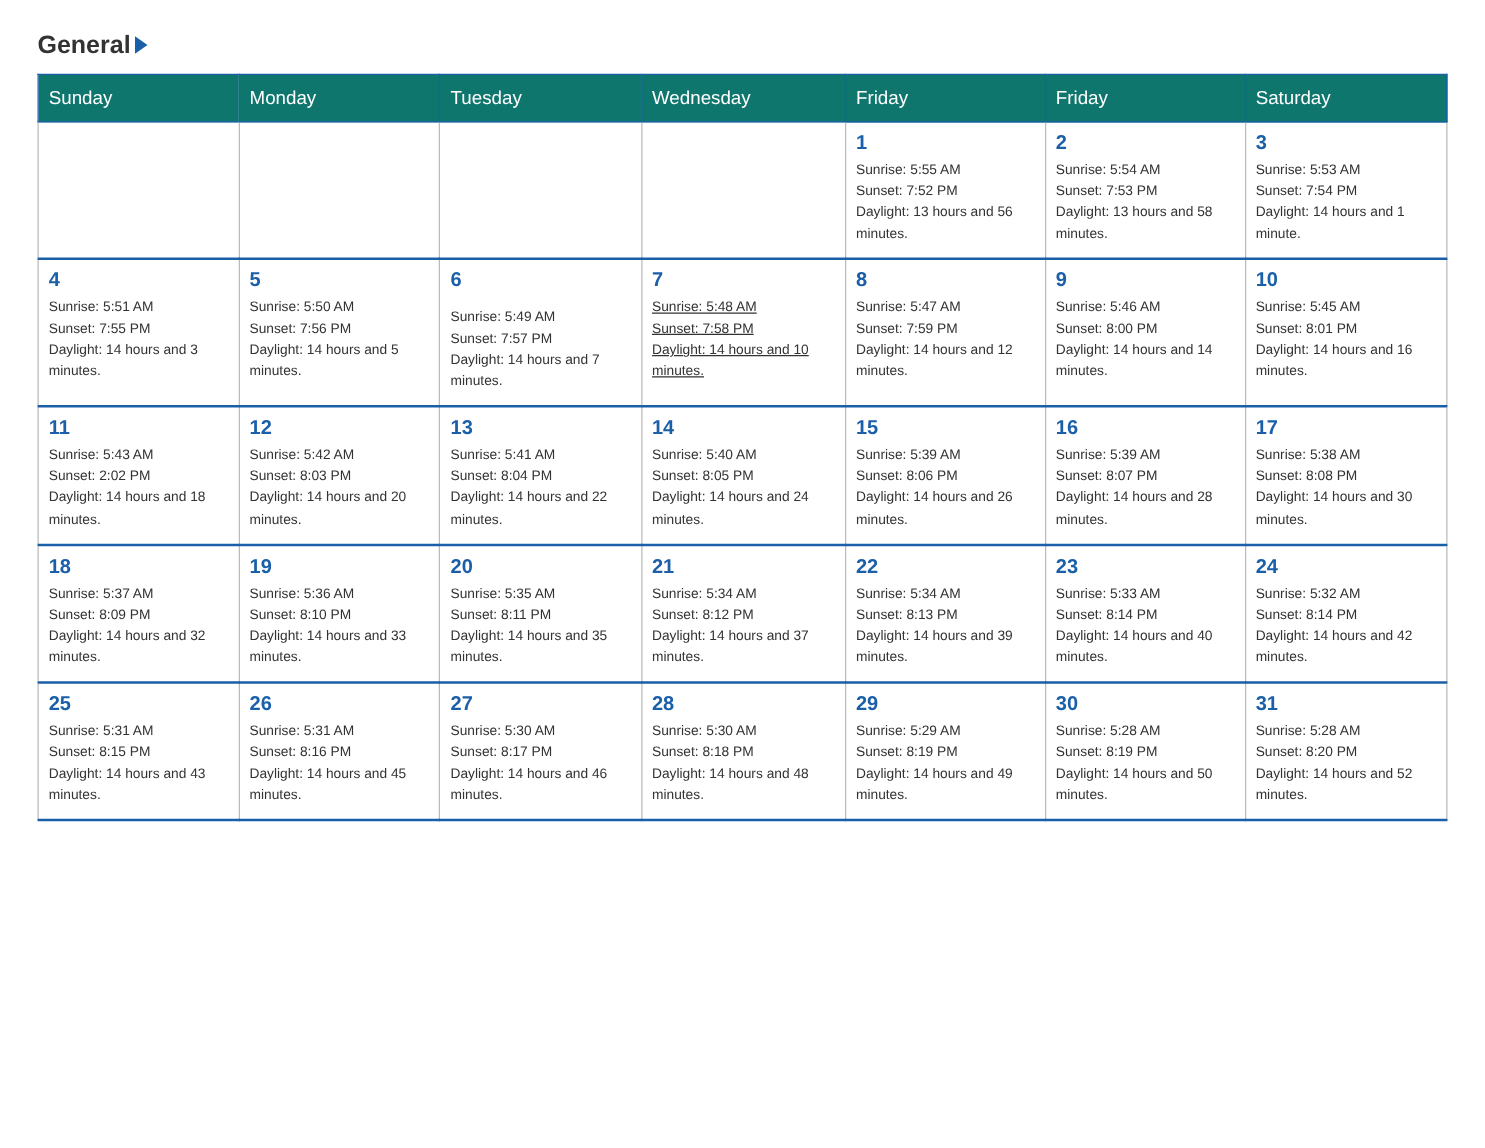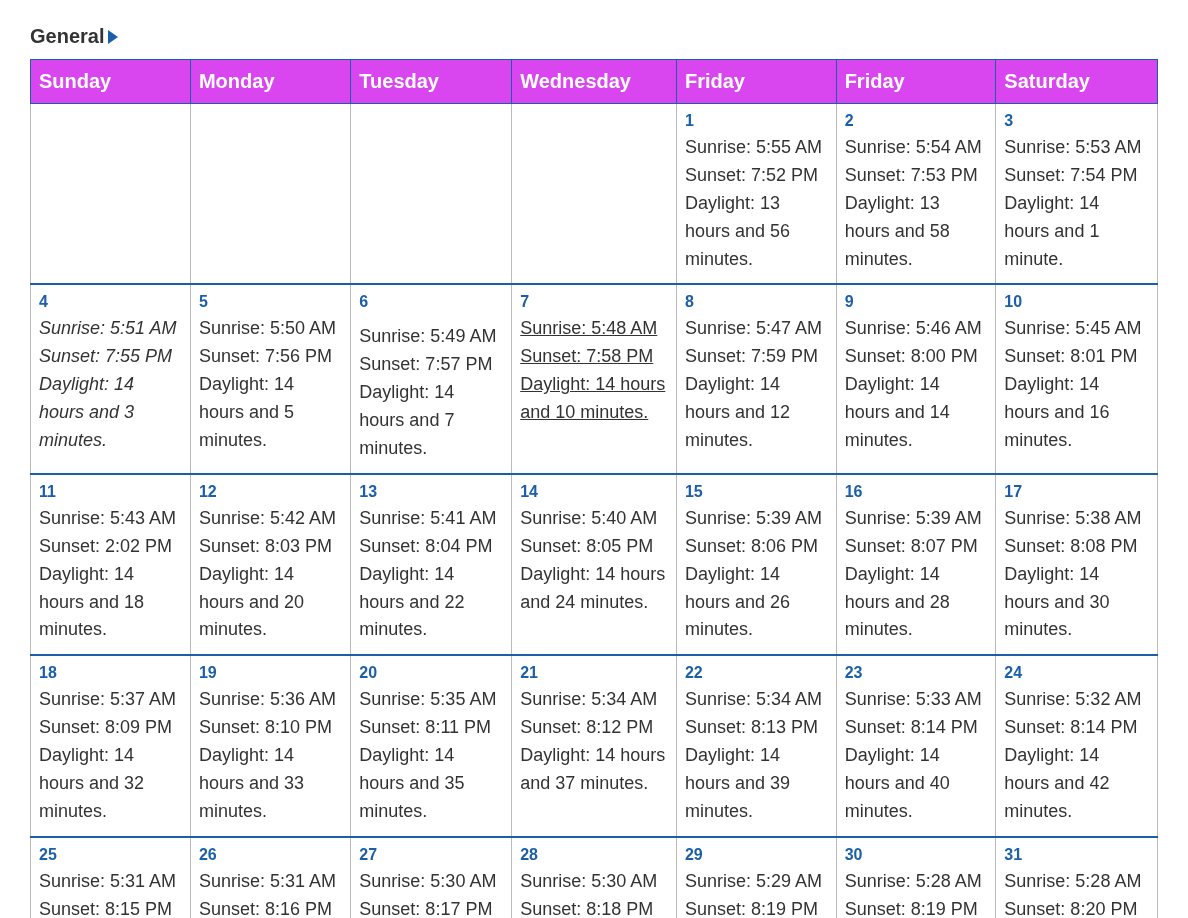--- a/index.html
+++ b/index.html
@@ -45,24 +45,24 @@
       font-size: 20px;
       color: #333;
       margin-top: 4px;
     }
     .calendar {
       width: 100%;
       border-collapse: collapse;
       margin-top: 12px;
     }
     .calendar thead tr th {
-      background-color: #d946ef;
+      background-color: #0f766e;
       color: #fff;
-      font-size: 20px;
-      font-weight: bold;
+      font-size: 15px;
+      font-weight: normal;
       padding: 10px 8px;
       text-align: left;
       border: 1px solid #1a5fa8;
     }
     .calendar tbody tr td {
       vertical-align: top;
       border: 1px solid #bbb;
       padding: 8px 8px 10px 8px;
       width: 170px;
       min-height: 100px;
@@ -72,21 +72,21 @@
     .calendar tbody tr td.empty {
       background: #fff;
     }
     .day-number {
       font-size: 16px;
       font-weight: bold;
       color: #1a5fa8;
       margin-bottom: 4px;
     }
     .sun-info {
-      font-size: 18px;
+      font-size: 11px;
       color: #333;
       line-height: 1.55;
     }
     .calendar tbody tr {
       border-bottom: 2px solid #1a5fa8;
     }
   </style>
 </head>
 <body>
 
@@ -134,21 +134,21 @@
         <td>
           <div class="day-number">3</div>
           <div class="sun-info" style="white-space: pre-line;">Sunrise: 5:53 AM
 Sunset: 7:54 PM
 Daylight: 14 hours and 1 minute.</div>
         </td>
       </tr>
       <tr>
         <td>
           <div class="day-number">4</div>
-          <div class="sun-info" style="white-space: pre-line; font-style: italic;">Sunrise: 5:51 AM
+          <div class="sun-info" style="white-space: pre-line;">Sunrise: 5:51 AM
 Sunset: 7:55 PM
 Daylight: 14 hours and 3 minutes.</div>
         </td>
         <td>
           <div class="day-number">5</div>
           <div class="sun-info" style="white-space: pre-line;">Sunrise: 5:50 AM
 Sunset: 7:56 PM
 Daylight: 14 hours and 5 minutes.</div>
         </td>
         <td>

